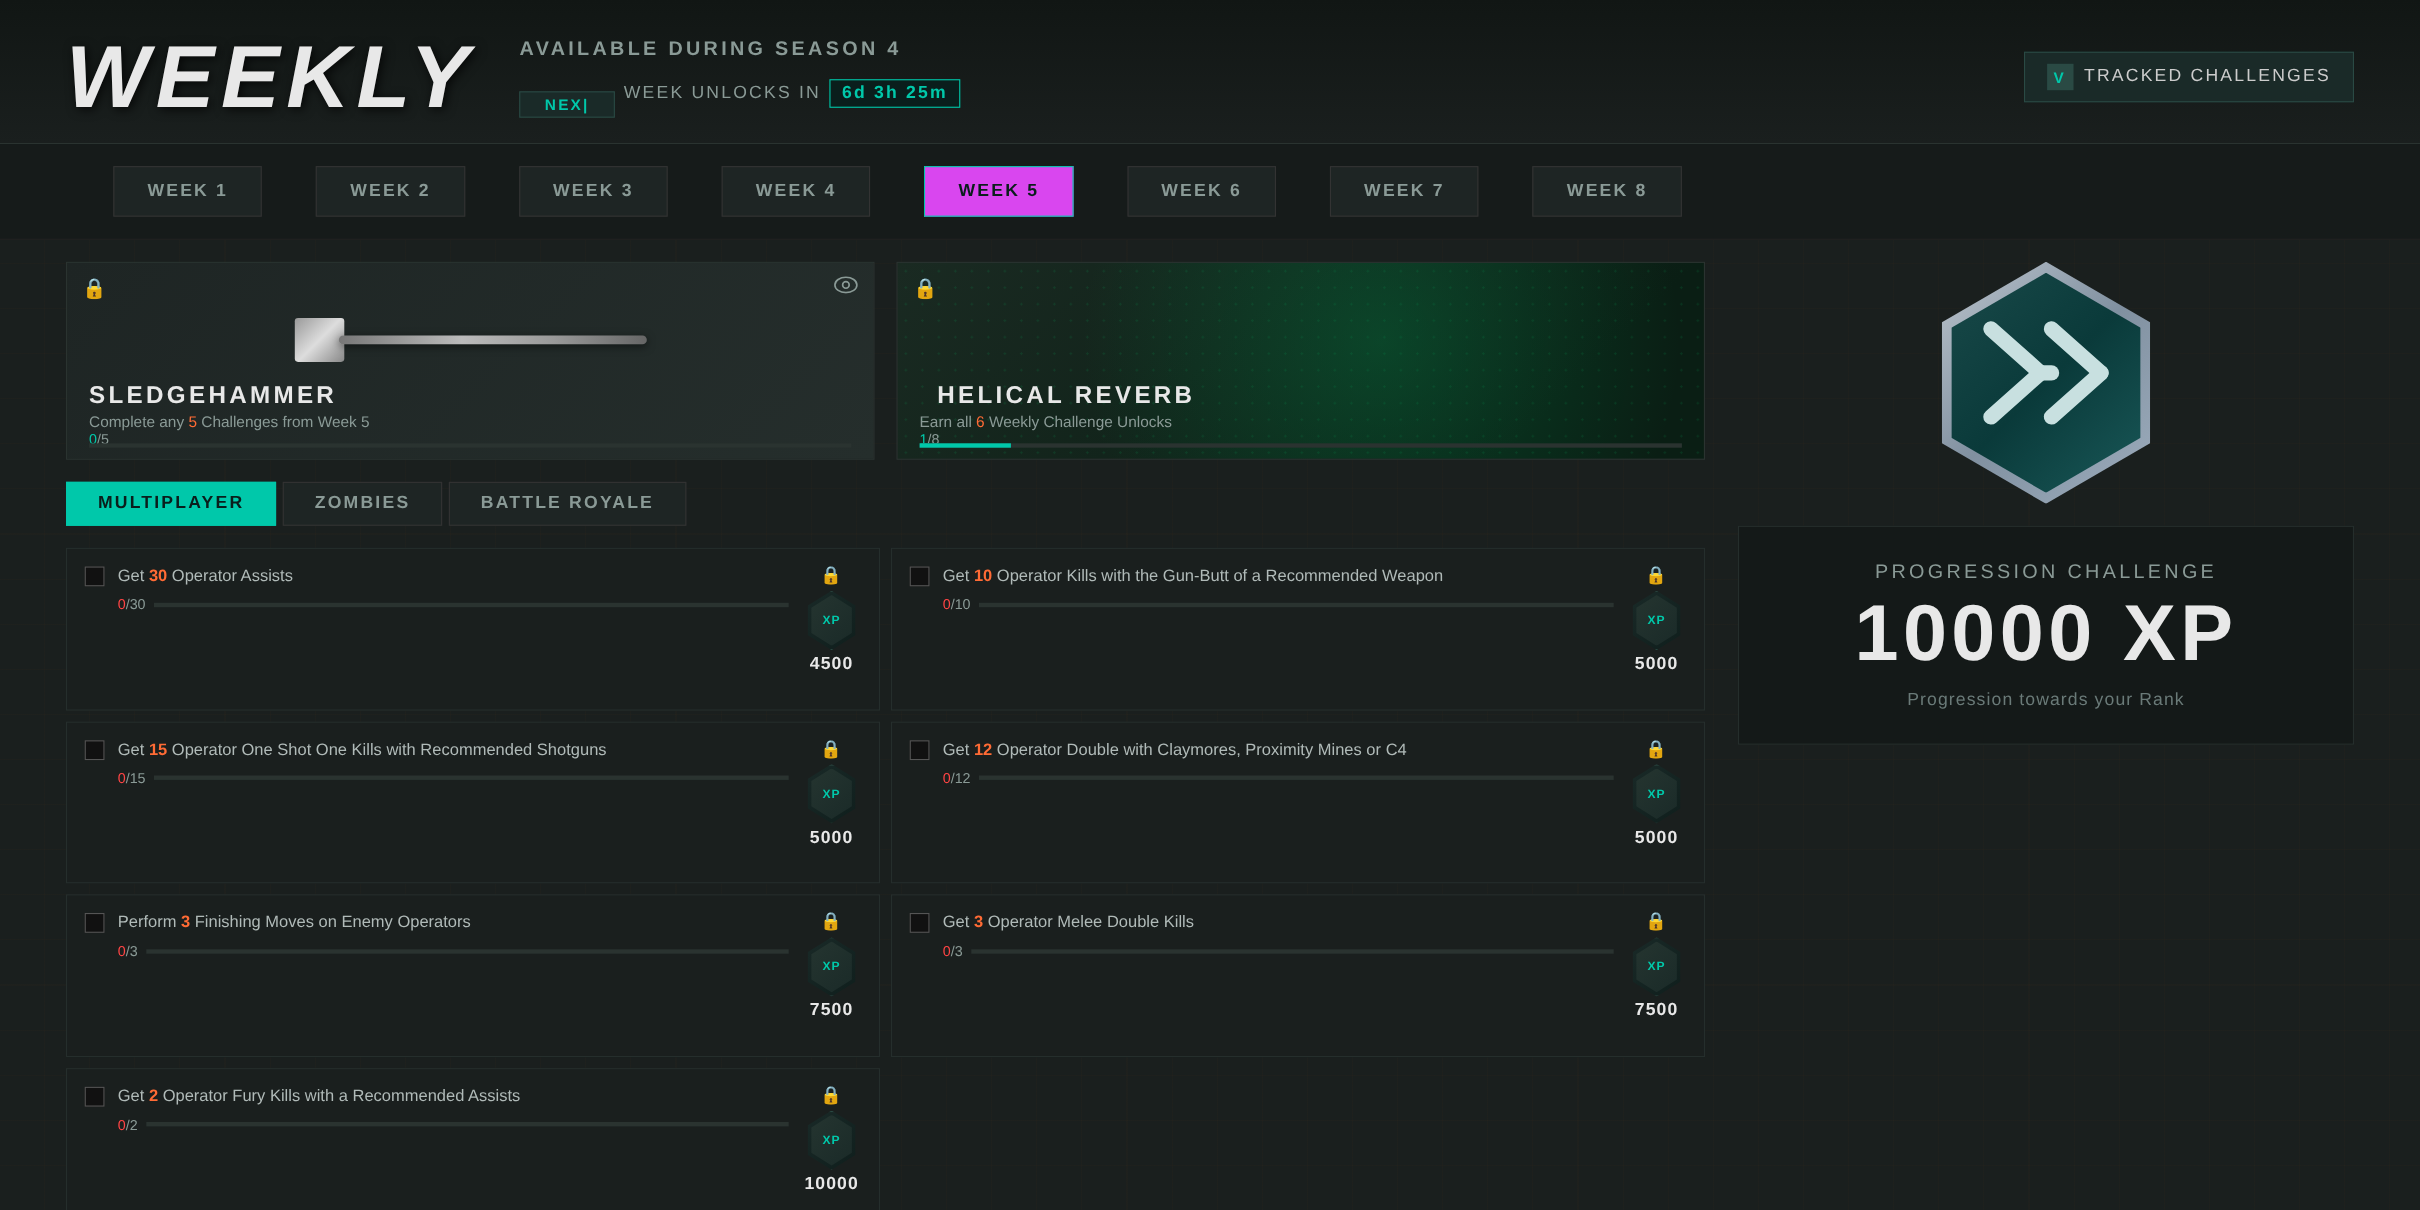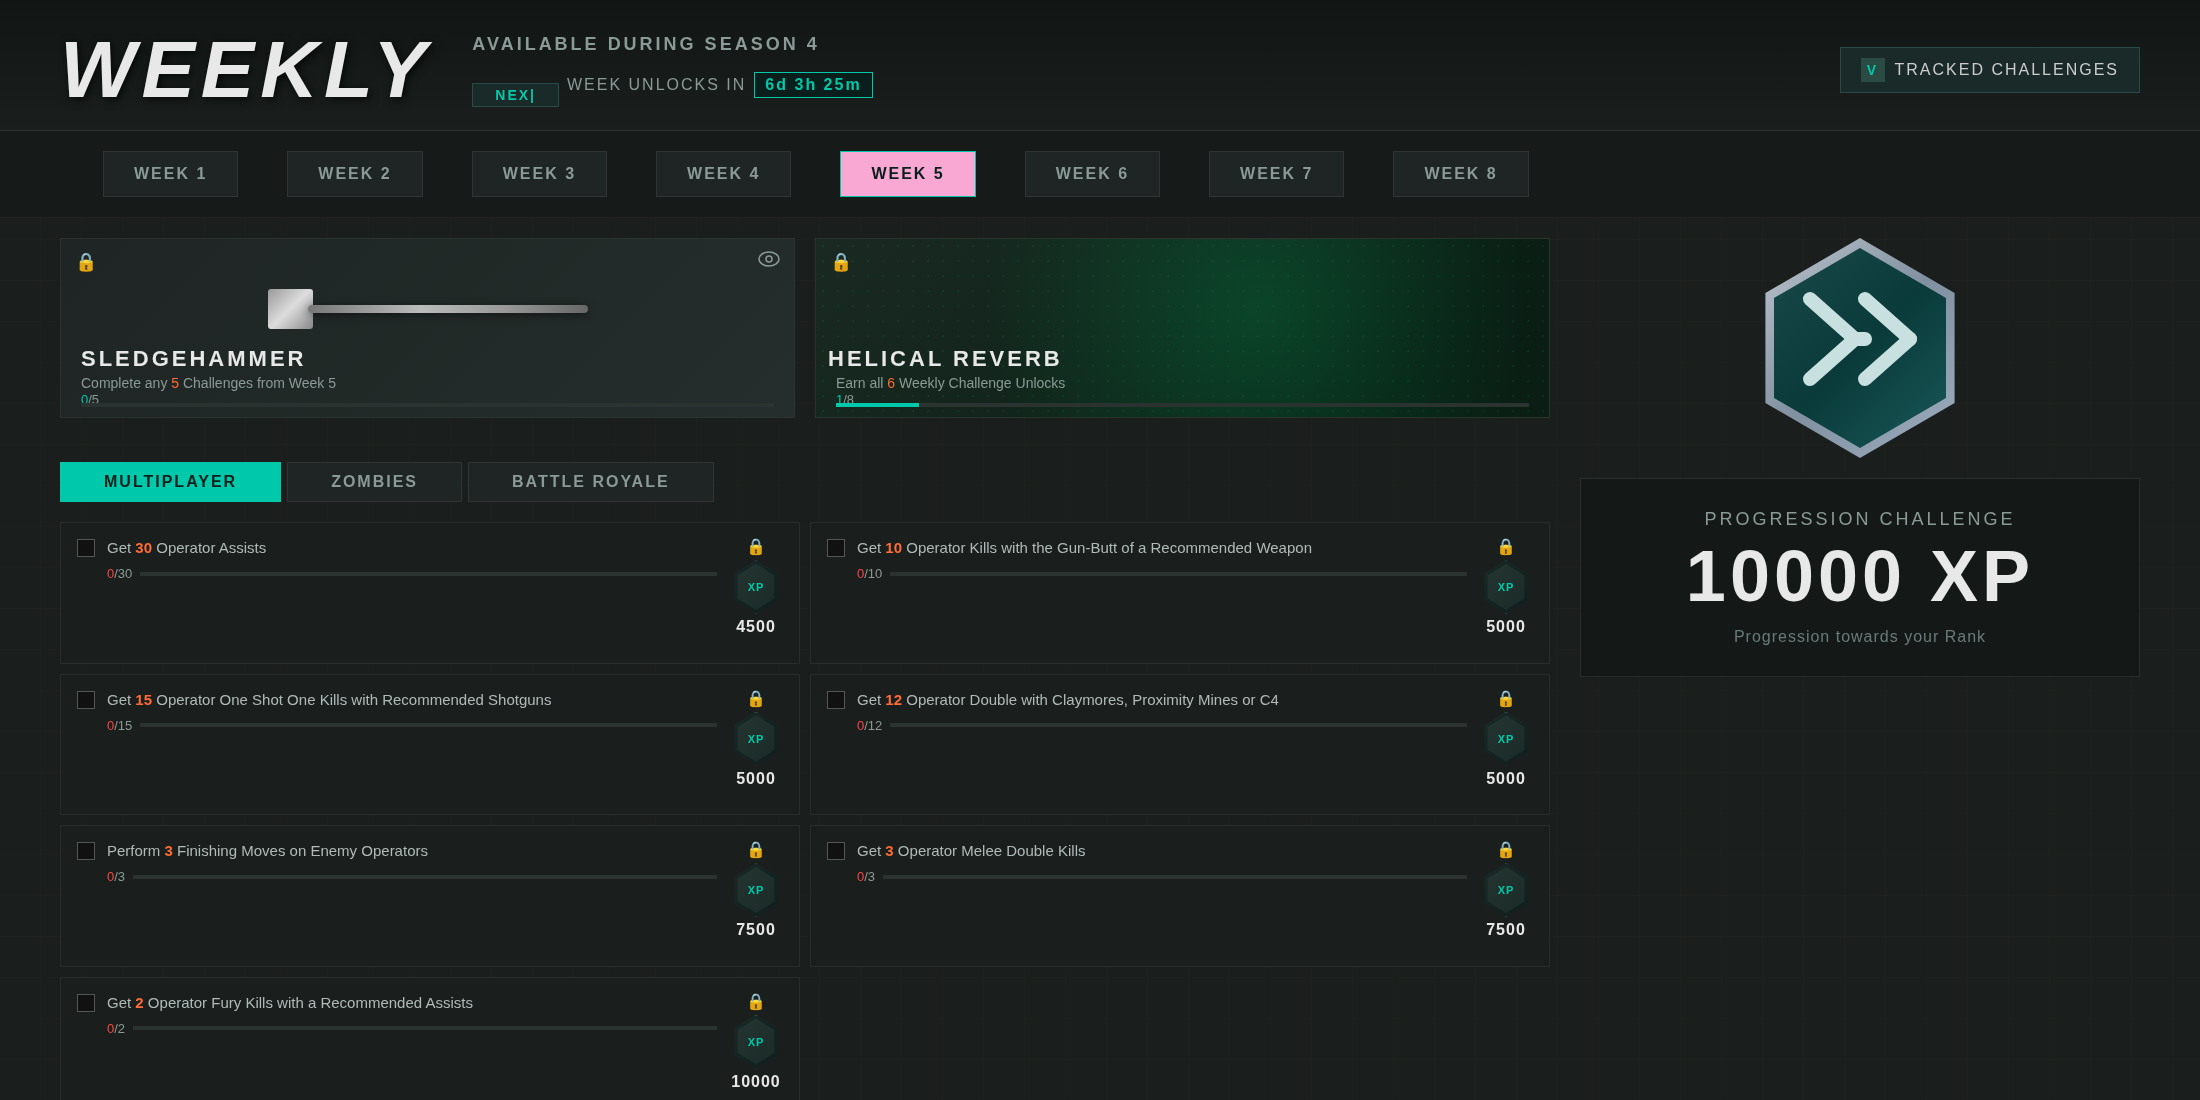--- a/index.html
+++ b/index.html
@@ -143,21 +143,21 @@
       letter-spacing: 2px;
       text-transform: uppercase;
       cursor: pointer;
       border: 1px solid #333;
       background: #1e2524;
       color: #8a9a96;
       margin-left: 43px;
     }
 
     .week-tab.active {
-      background: #f9a8d4;
+      background: #d946ef;
       color: #0a1e1c;
       border-color: #00c8aa;
     }
 
     
     .main-content {
       display: flex;
       padding: 20px 60px;
       gap: 30px;
       height: calc(1100px - 180px);
@@ -255,30 +255,29 @@
       background: #00c8aa;
     }
 
     
     .mode-tabs {
       display: flex;
       gap: 6px;
     }
 
     .mode-tab {
-      padding: 10px 43px;
+      padding: 10px 28px;
       font-size: 16px;
       font-weight: 700;
       letter-spacing: 2px;
       text-transform: uppercase;
       cursor: pointer;
       border: 1px solid #333;
       background: #1e2524;
       color: #8a9a96;
-      margin-top: 24px;
     }
 
     .mode-tab.active {
       background: #00c8aa;
       color: #0a1e1c;
       border-color: #00c8aa;
     }
 
     
     .challenges-grid {
@@ -582,21 +581,21 @@
             <div class="card-progress-fill" style="width:0%"></div>
           </div>
         </div>
 
         <div class="unlock-card unlock-card-right">
           <div class="card-right-bg">
             <div class="bg-dots"></div>
             <div class="bg-glow"></div>
           </div>
           <span class="card-lock-icon">🔒</span>
-          <div class="card-name" style="z-index:1;position:absolute;bottom:45px;left:12px;">HELICAL REVERB</div>
+          <div class="card-name" style="z-index:1;position:absolute;bottom:45px;left:36px;">HELICAL REVERB</div>
           <div class="card-desc" style="z-index:1;">
             <span>Earn all </span><span class="highlight">6</span><span> Weekly Challenge Unlocks</span>
           </div>
           <div style="position:absolute;bottom:10px;left:20px;font-size:13px;color:#8a9a96;z-index:1;">
             <span style="color:#00c8aa;">1</span><span>/</span><span>8</span>
           </div>
           <div class="card-progress-bar" style="z-index:1;">
             <div class="card-progress-fill" style="width:12%;background:#00c8aa;"></div>
           </div>
         </div>

